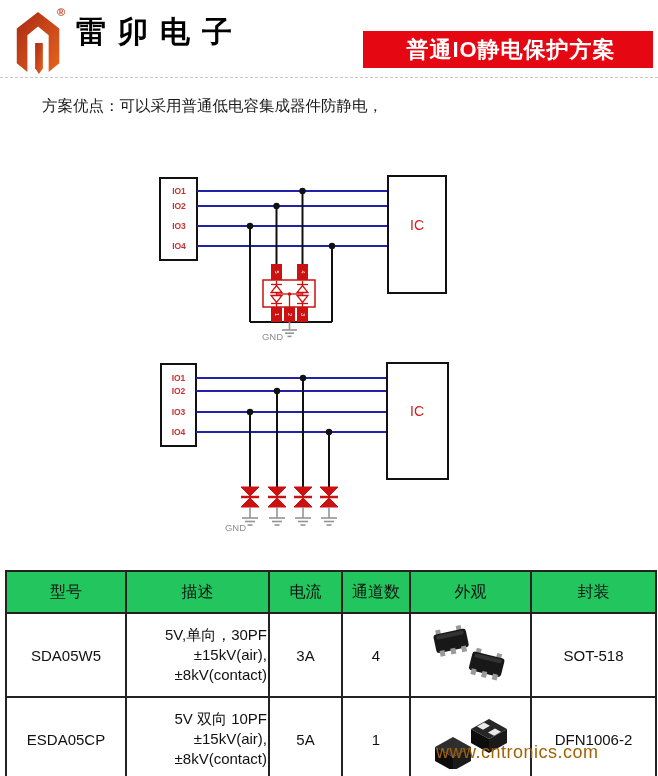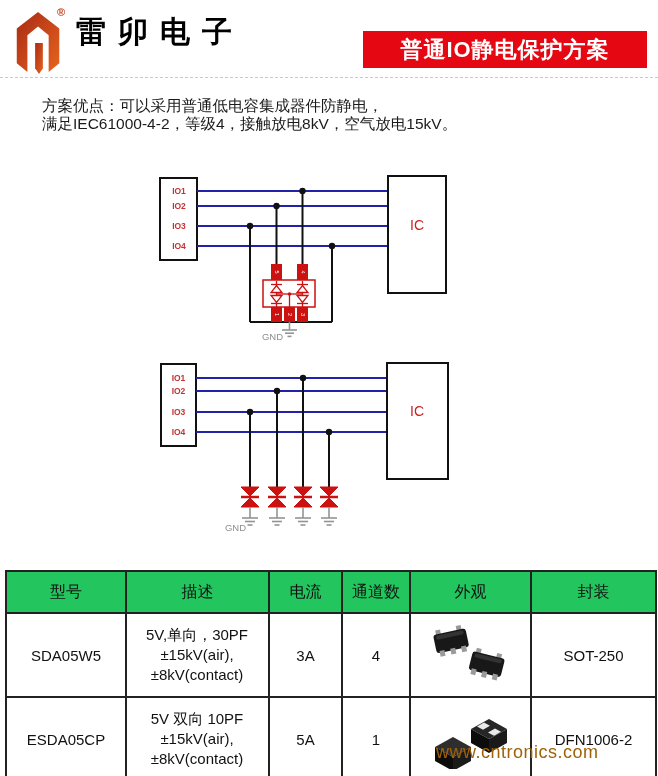--- a/index.html
+++ b/index.html
@@ -9,40 +9,40 @@
 
   
   .logo-mark{left:10px;top:8px;}
   .reg-mark{left:57px;top:6px;color:#c93a16;font-size:11px;font-weight:bold;}
   .brand-cn{left:76px;top:12px;font-family:"Liberation Serif",serif;font-weight:700;
             font-size:30px;color:#000000;letter-spacing:12px;white-space:nowrap;}
   .brand-en{left:73px;top:48px;font-family:"Liberation Serif",serif;font-weight:700;
             font-size:17px;color:#141414;letter-spacing:1px;}
   .banner{left:363px;top:31px;width:284px;height:37px;background:#e50813;color:#fff;
           display:flex;align-items:center;justify-content:center;font-size:22px;
-          font-weight:700;letter-spacing:1px;white-space:nowrap;}
+          font-weight:700;letter-spacing:1px;white-space:nowrap;padding-left:6px;}
   .head-sep{left:0;top:77px;width:658px;border-top:1px dashed #c9c9c9;}
 
   
   .intro{left:20px;top:97px;width:600px;margin-left:22px;}
   .intro-line{font-size:15.5px;line-height:17.5px;color:#1a1a1a;white-space:nowrap;}
 
   
   .schem1{left:0;top:165px;}
   .schem2{left:0;top:355px;}
   svg text{font-family:"Liberation Sans",sans-serif;}
 
   
   .ptable{position:absolute;left:5px;top:570px;width:650px;border-collapse:collapse;
           table-layout:fixed;}
   .ptable th{background:#22c55e;height:38px;font-size:16px;font-weight:500;color:#111;
              border:2px solid #222;text-align:center;}
   .ptable td{border:2px solid #222;font-size:15px;color:#111;text-align:center;
              height:80px;background:#fff;}
-  .ptable td.desc{text-align:center;padding-left:0;line-height:20px;font-size:15px;}
+  .ptable td.desc{text-align:right;padding-left:0;line-height:20px;font-size:15px;}
   .desc-line{display:block;white-space:nowrap;}
 
   
   .watermark{left:436px;top:742px;color:#a16207;font-size:18px;letter-spacing:.5px;
              z-index:6;white-space:nowrap;}
 </style>
 </head>
 <body>
 
 <div class="page">
@@ -57,21 +57,20 @@
     <path d="M7,21 L29,4 L51,21 L51,57 L40,66 L40,28 L29,19 L18,28 L18,66 L7,57 Z" fill="url(#lgrad)"></path>
     <polygon points="26,36 34,36 34,62 30,68 26,62" fill="url(#lgrad)"></polygon>
   </svg>
   <span class="abs reg-mark">®</span>
   <div class="abs brand-cn">雷卯电子</div>
   <div class="abs banner">普通IO静电保护方案</div>
   <div class="abs head-sep"></div>
 
   <div class="abs intro">
     <div class="intro-line">方案优点：可以采用普通低电容集成器件防静电，</div>
-    <div class="intro-line">满足IEC61000-4-2，等级4，接触放电8kV，空气放电15kV。</div>
   </div>
 
   <svg class="abs schem1" width="658" height="185" viewBox="0 0 658 185">
 
     <rect x="160" y="13" width="37" height="82" fill="#fff" stroke="#111" stroke-width="2"></rect>
     <text x="179" y="29" text-anchor="middle" font-size="8.5" font-weight="bold" fill="#c23434">IO1</text>
     <text x="179" y="44" text-anchor="middle" font-size="8.5" font-weight="bold" fill="#c23434">IO2</text>
     <text x="179" y="64" text-anchor="middle" font-size="8.5" font-weight="bold" fill="#c23434">IO3</text>
     <text x="179" y="84" text-anchor="middle" font-size="8.5" font-weight="bold" fill="#c23434">IO4</text>
 
@@ -248,21 +247,21 @@
               <rect x="3" y="-4" width="5" height="6" fill="#9a9a9a"></rect>
                 <rect x="24" y="-4" width="5" height="6" fill="#9a9a9a"></rect>
               <rect x="0" y="0" width="33" height="19" rx="3" fill="#181818"></rect>
               <rect x="2.5" y="1.5" width="28" height="4" rx="2" fill="#333"></rect>
               <rect x="3" y="17" width="5" height="6" fill="#9a9a9a"></rect>
                 <rect x="14" y="17" width="5" height="6" fill="#9a9a9a"></rect>
                 <rect x="25" y="17" width="5" height="6" fill="#9a9a9a"></rect>
             </g>
           </svg>
         </td>
-        <td>SOT-250</td>
+        <td>SOT-518</td>
       </tr>
       <tr>
         <td>ESDA05CP</td>
         <td class="desc">
           <span class="desc-line">5V 双向 10PF</span>
           <span class="desc-line">±15kV(air),</span>
           <span class="desc-line">±8kV(contact)</span>
         </td>
         <td>5A</td>
         <td>1</td>

